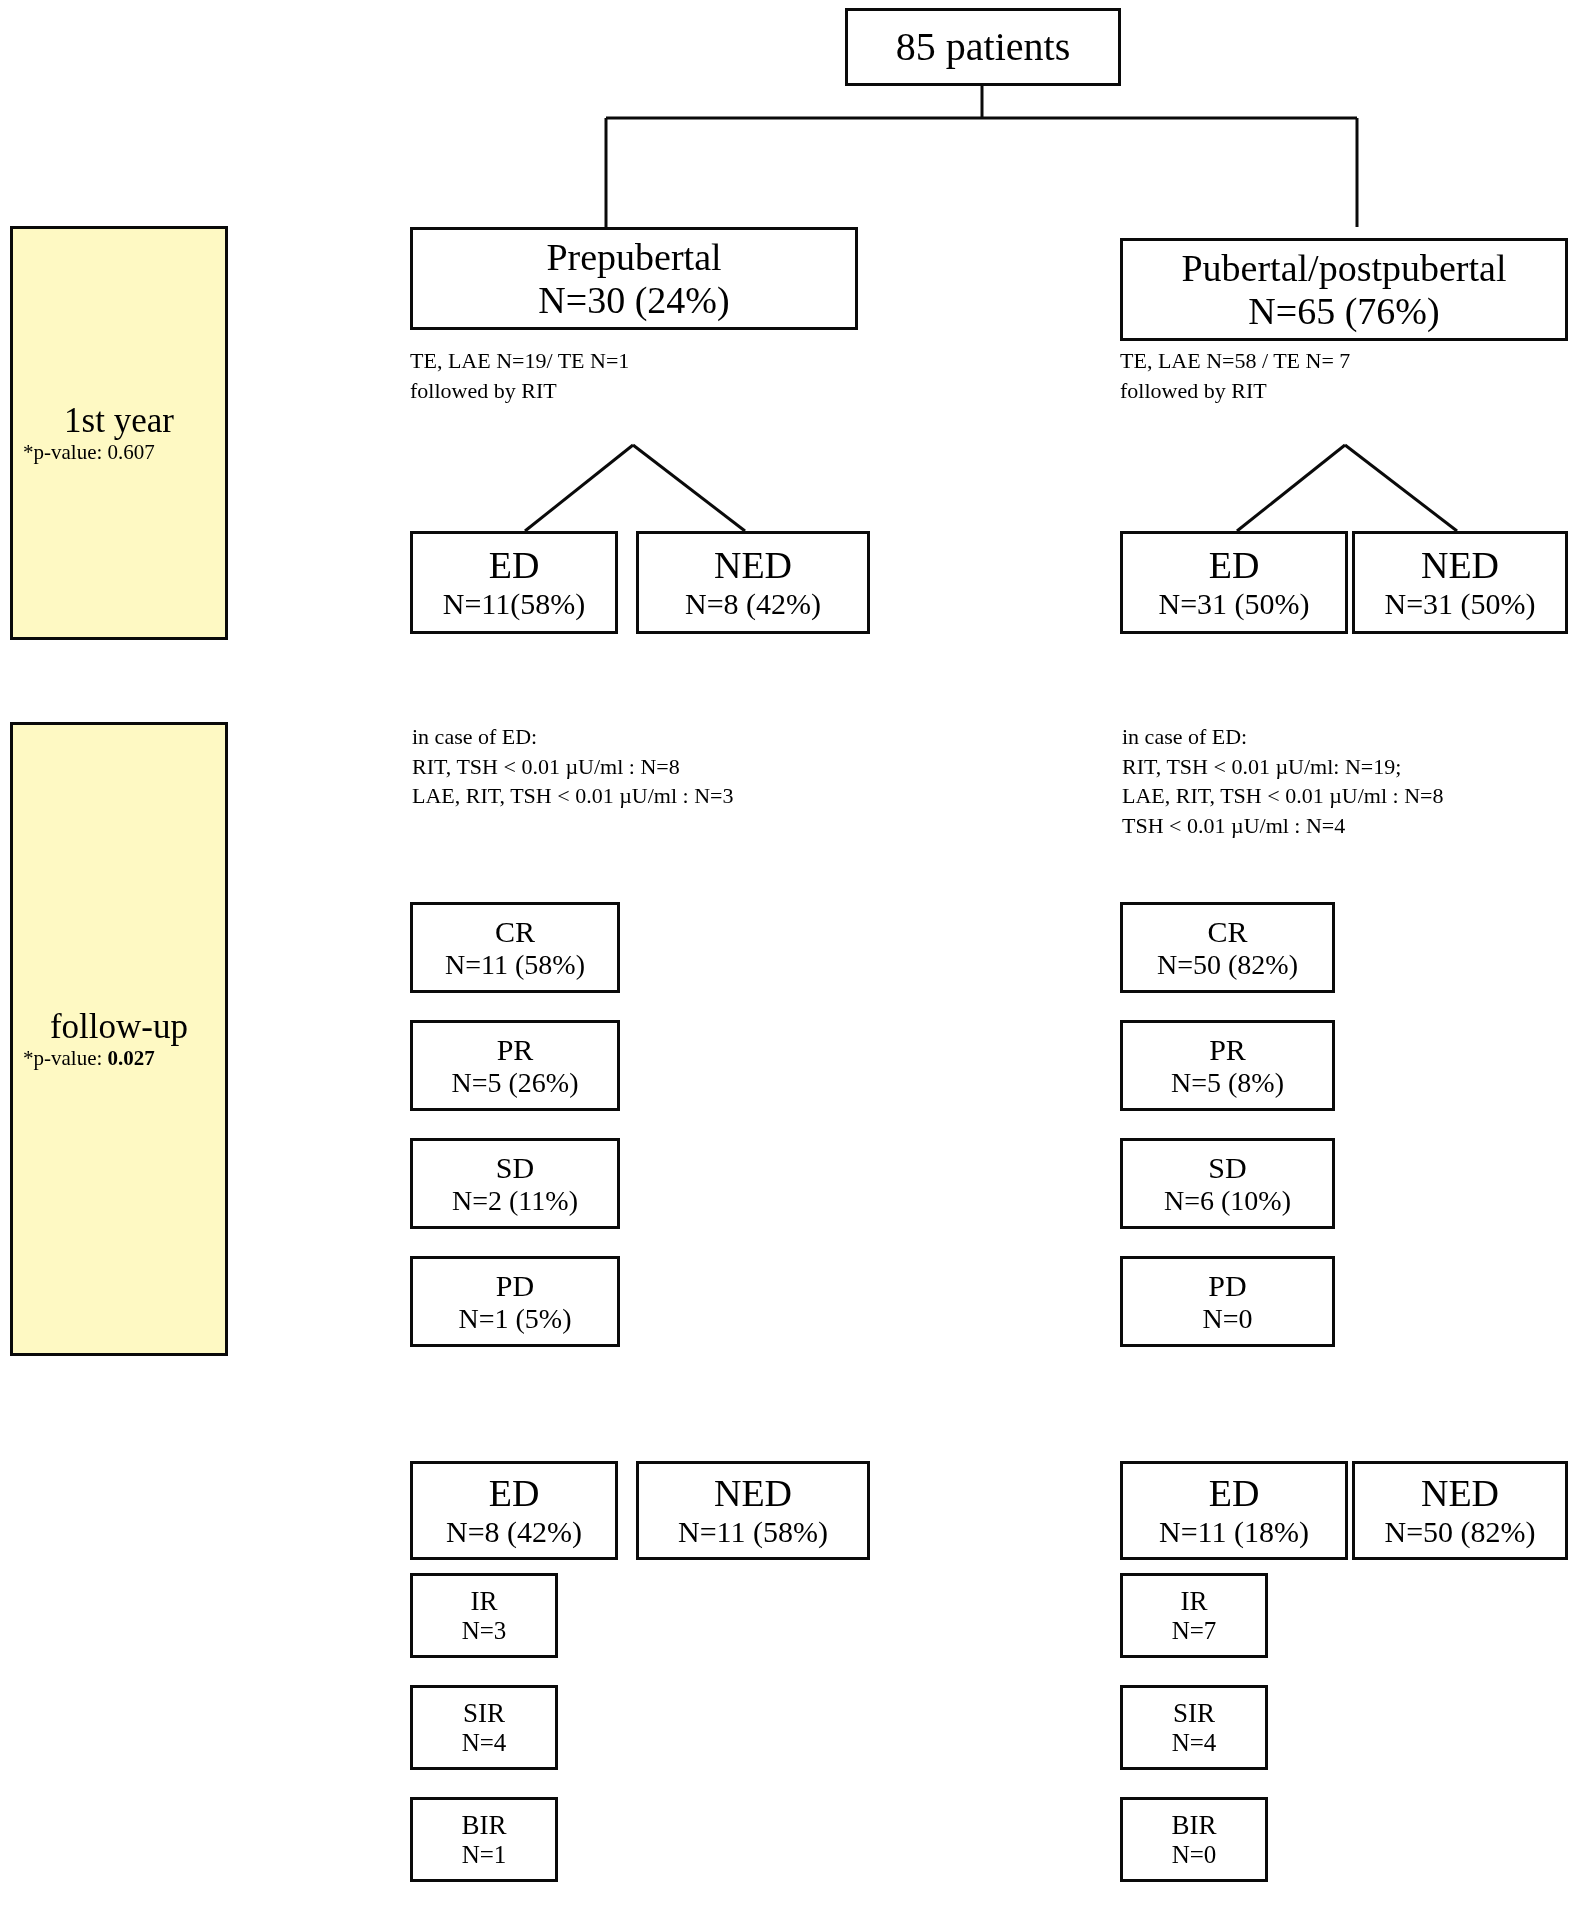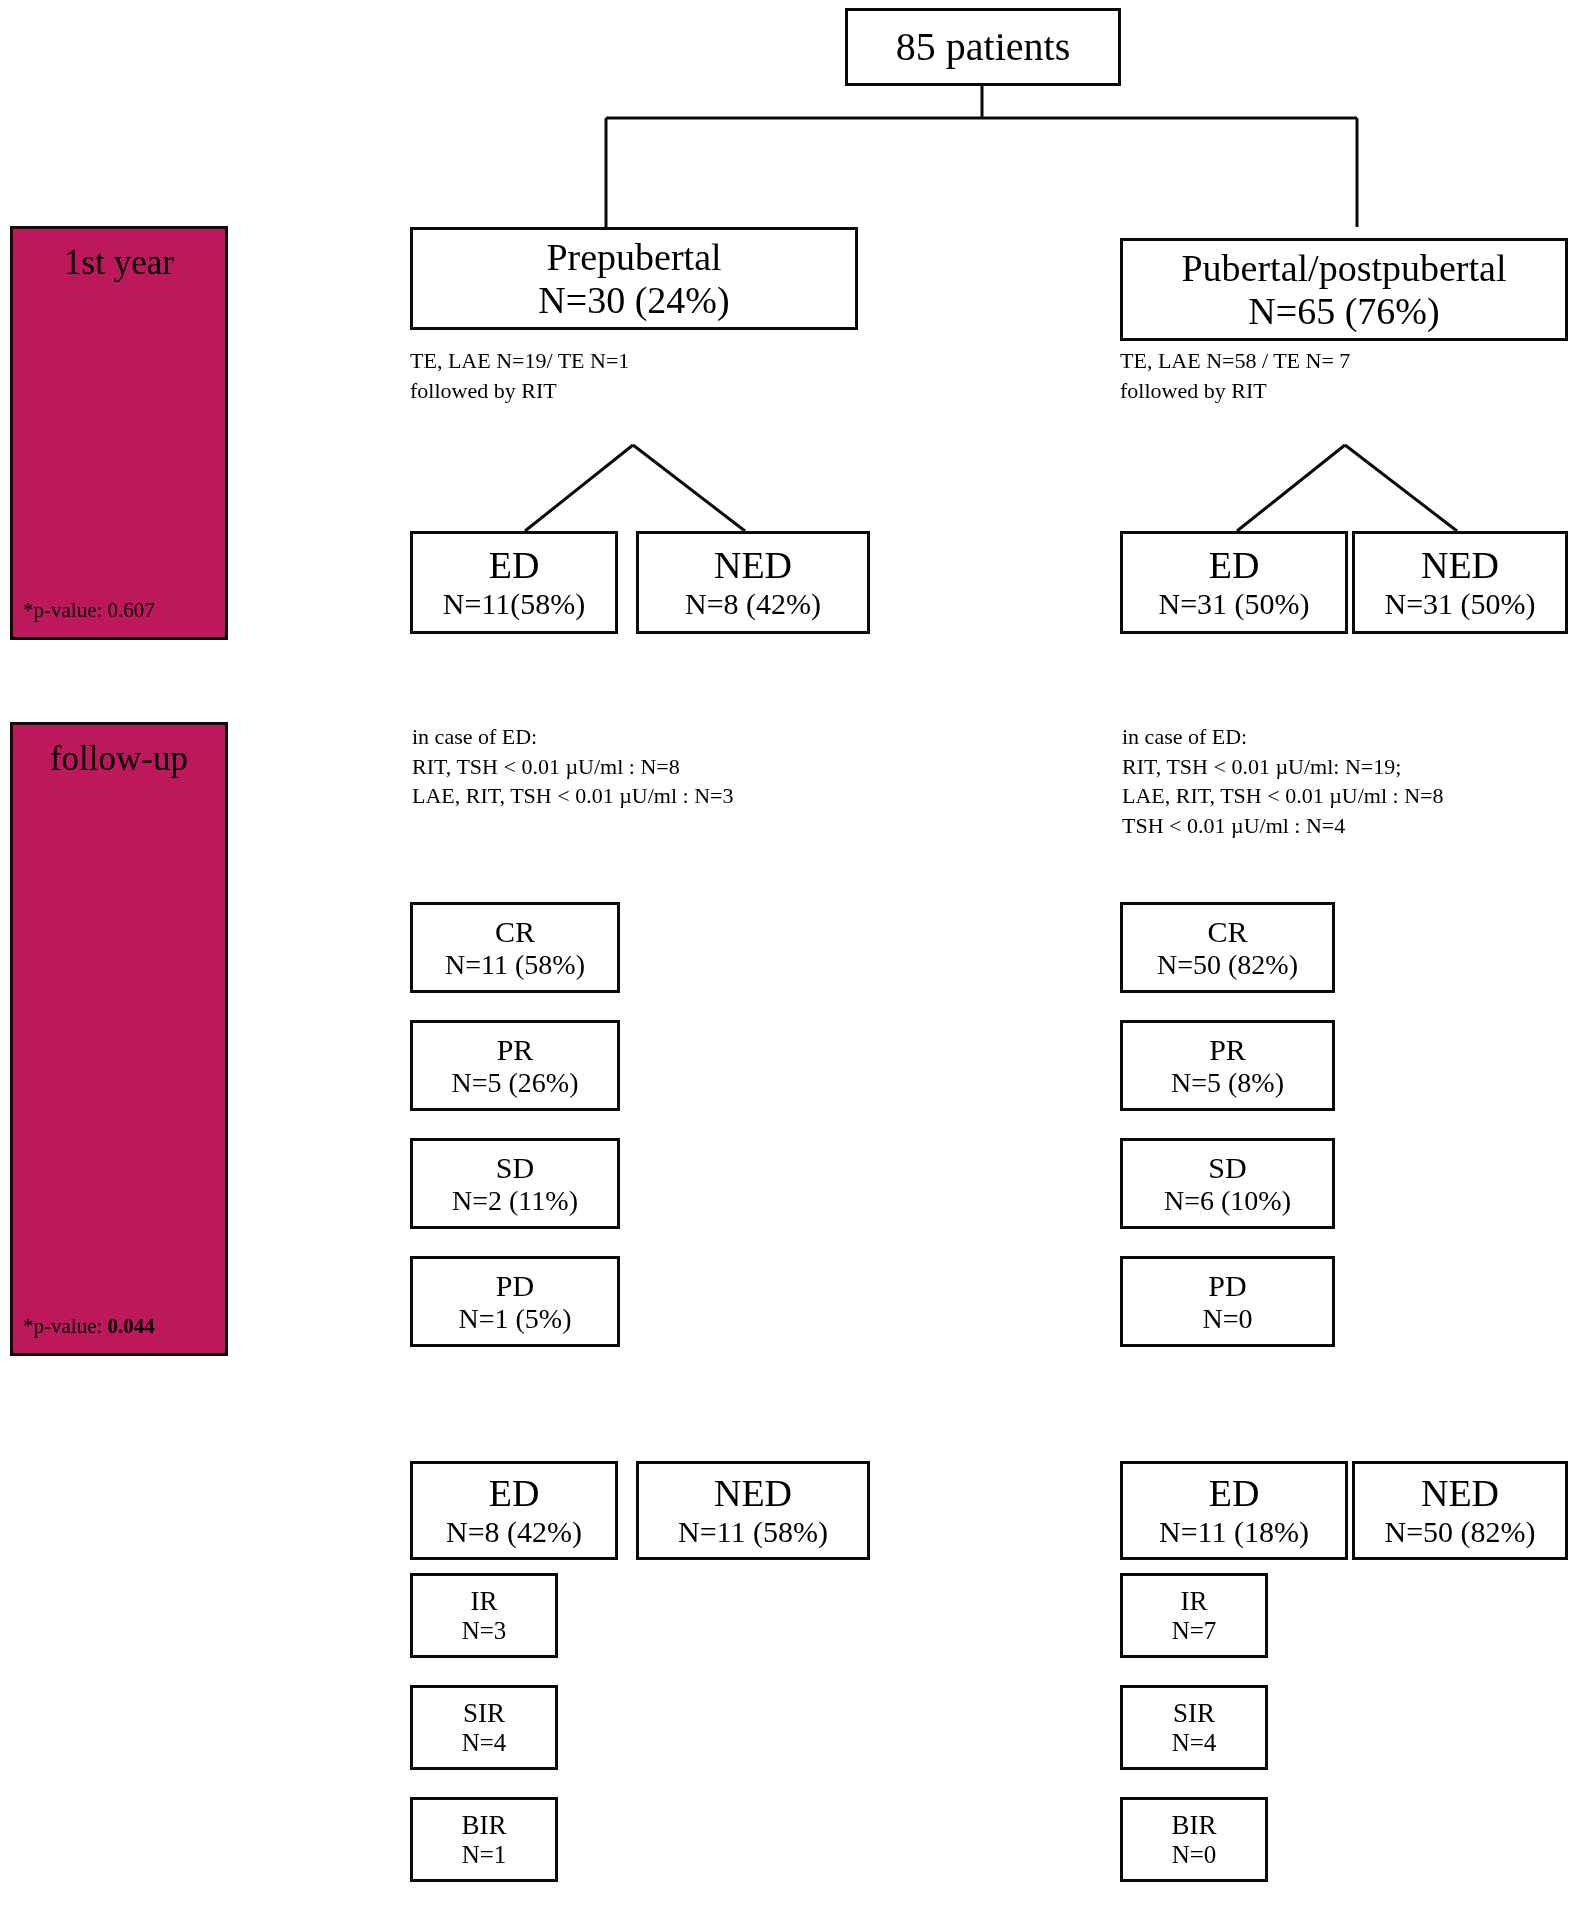--- a/index.html
+++ b/index.html
@@ -34,25 +34,25 @@
     line-height: 1.12;
   }
   .box .ttl { display: block; }
   .box .sub { display: block; }
 
   
   .stage-panel {
     position: absolute;
     box-sizing: border-box;
     border: 3px solid #0a0a0a;
-    background: #be185d;
+    background: #fef9c3;
     display: flex;
     flex-direction: column;
     align-items: center;
-    justify-content: space-between;
+    justify-content: center;
     padding: 16px 6px 14px 6px;
   }
   .stage-panel .stage-label {
     font-size: 35px;
     line-height: 1.05;
     text-align: center;
     width: 100%;
   }
   .stage-panel .pval {
     font-size: 21px;
@@ -120,21 +120,21 @@
     <span class="ttl">85 patients</span>
   </div>
 
   <div class="stage-panel" style="left:10px; top:226px; width:218px; height:414px;">
     <div class="stage-label">1st year</div>
     <div class="pval"><span>*p-value: </span><span>0.607</span></div>
   </div>
 
   <div class="stage-panel" style="left:10px; top:722px; width:218px; height:634px;">
     <div class="stage-label">follow-up</div>
-    <div class="pval"><span>*p-value: </span><b>0.044</b></div>
+    <div class="pval"><span>*p-value: </span><b>0.027</b></div>
   </div>
 
 
   <div class="box" style="left:410px; top:227px; width:448px; height:103px;">
     <span class="ttl fs-grp-t">Prepubertal</span>
     <span class="sub fs-grp-s">N=30 (24%)</span>
   </div>
 
   <div class="note centered" style="left:410px; top:346px; width:448px;">TE, LAE N=19/ TE N=1
 followed by RIT</div>

